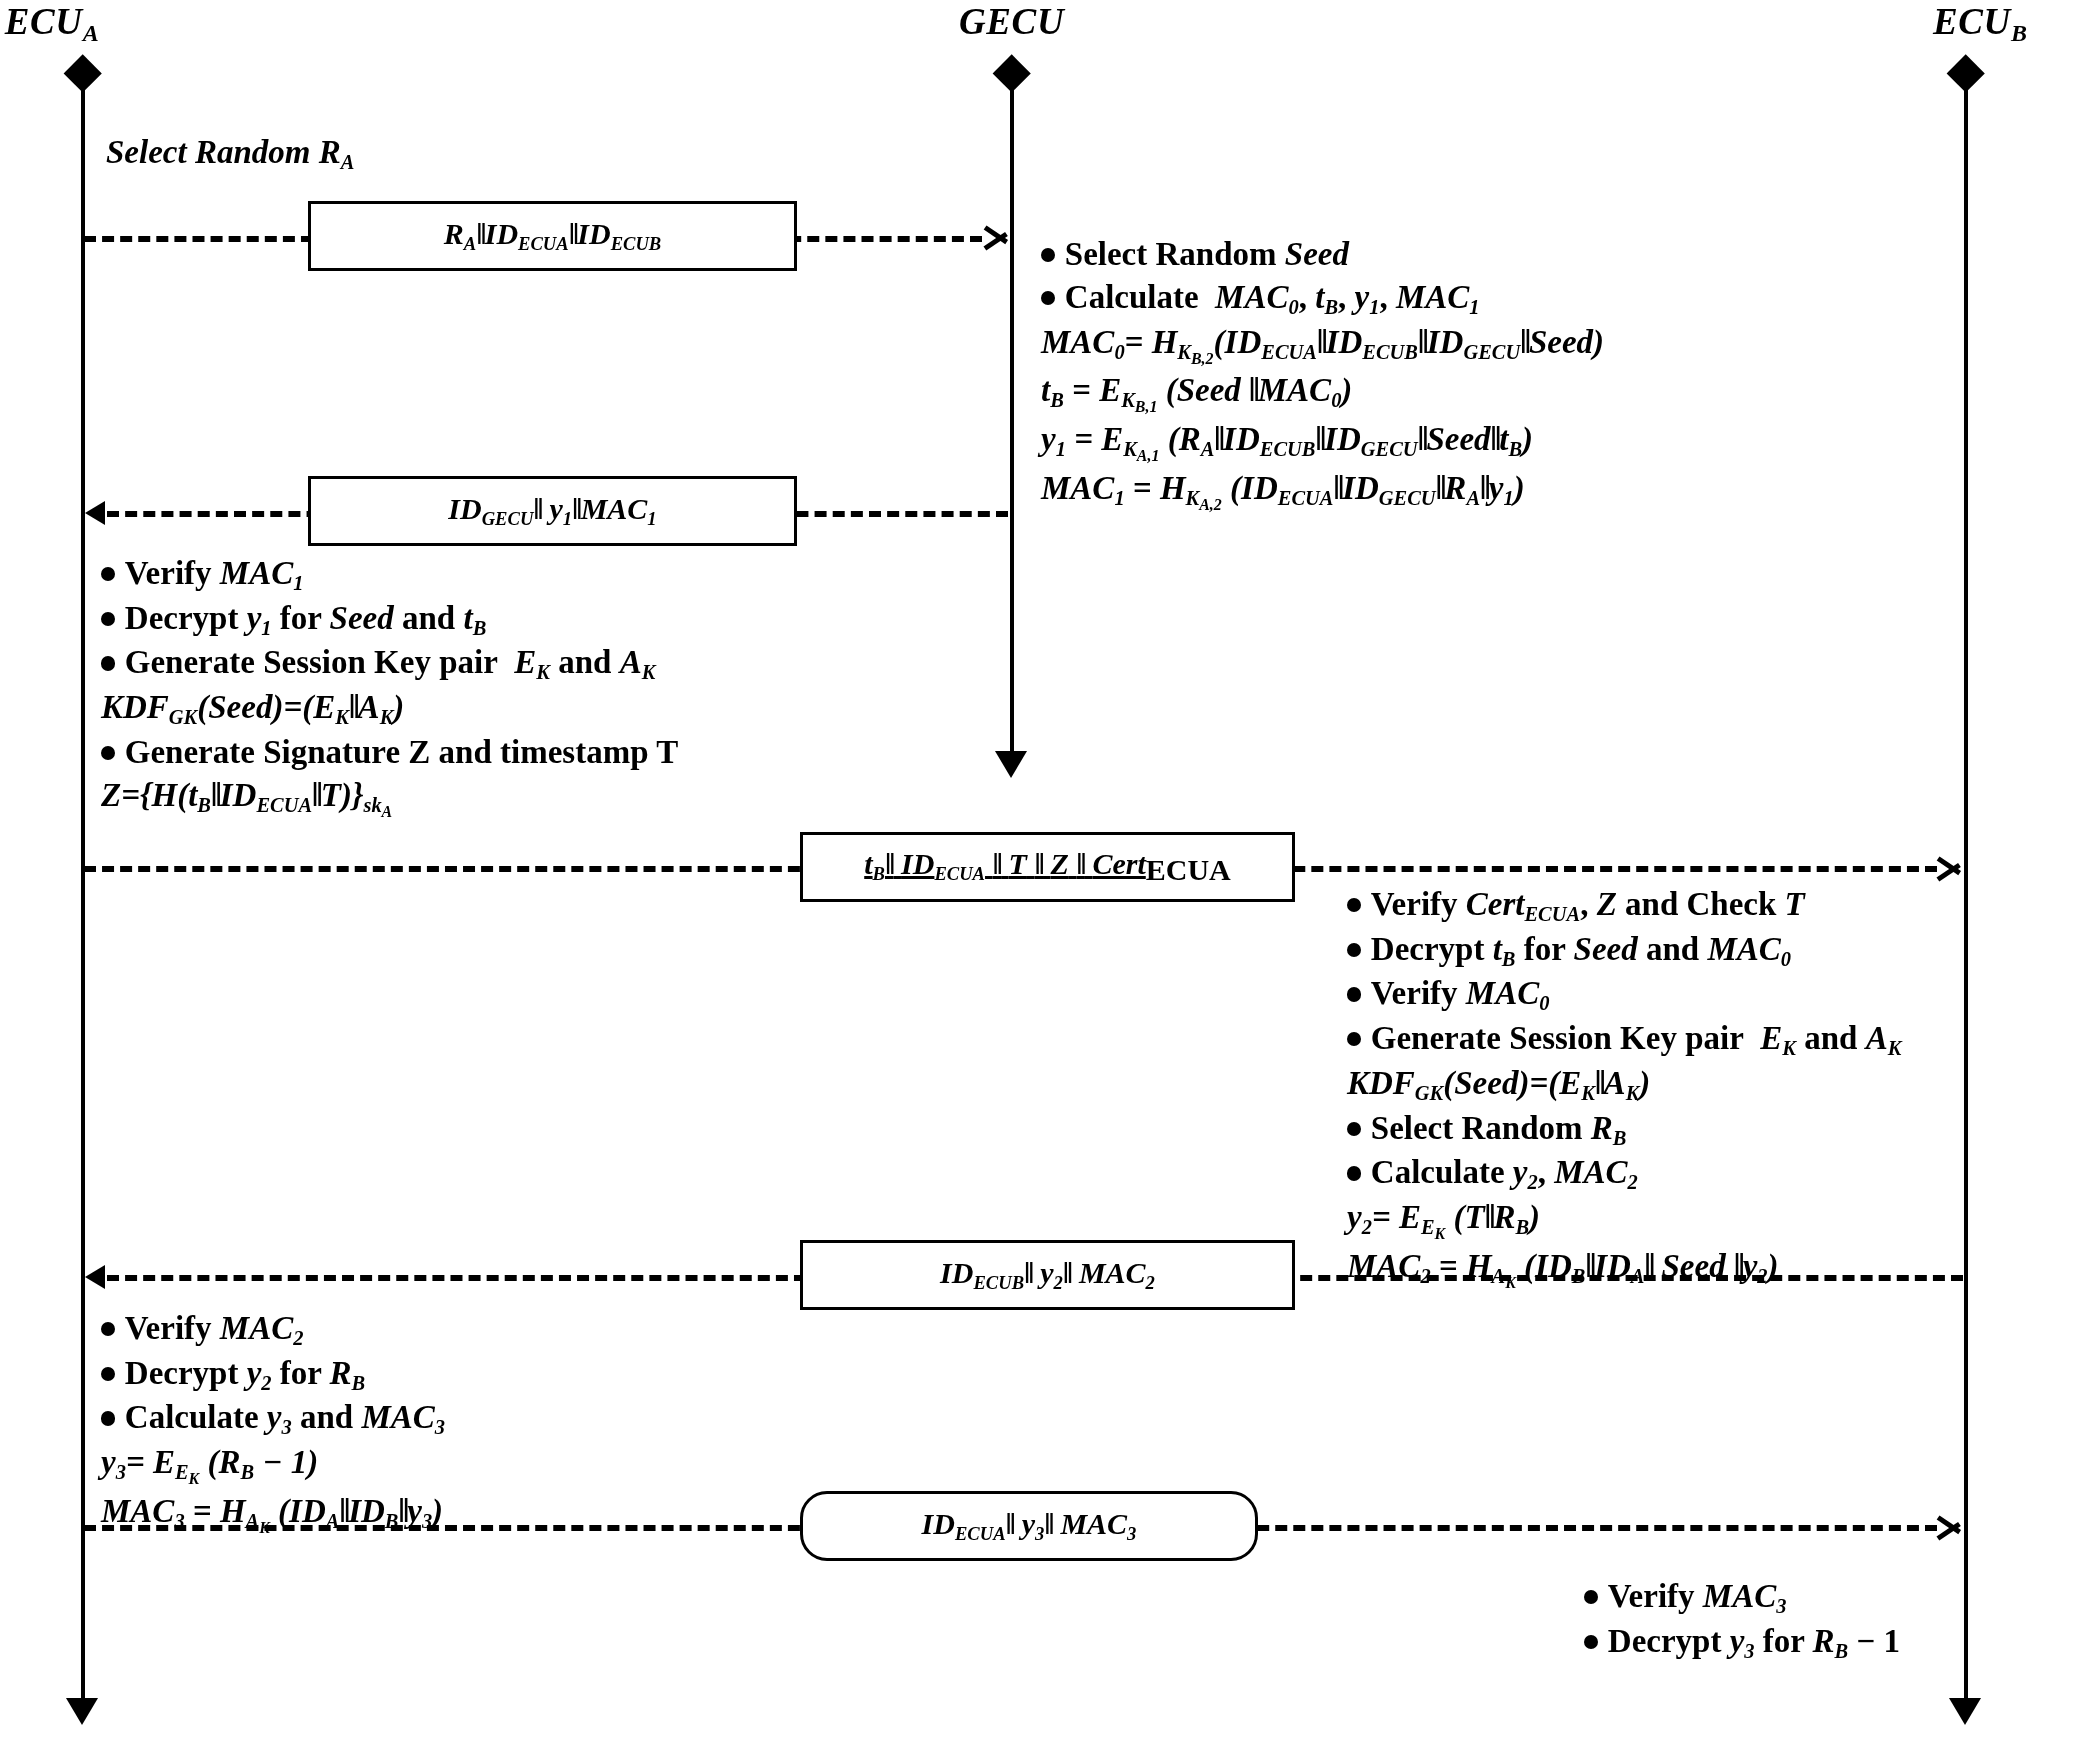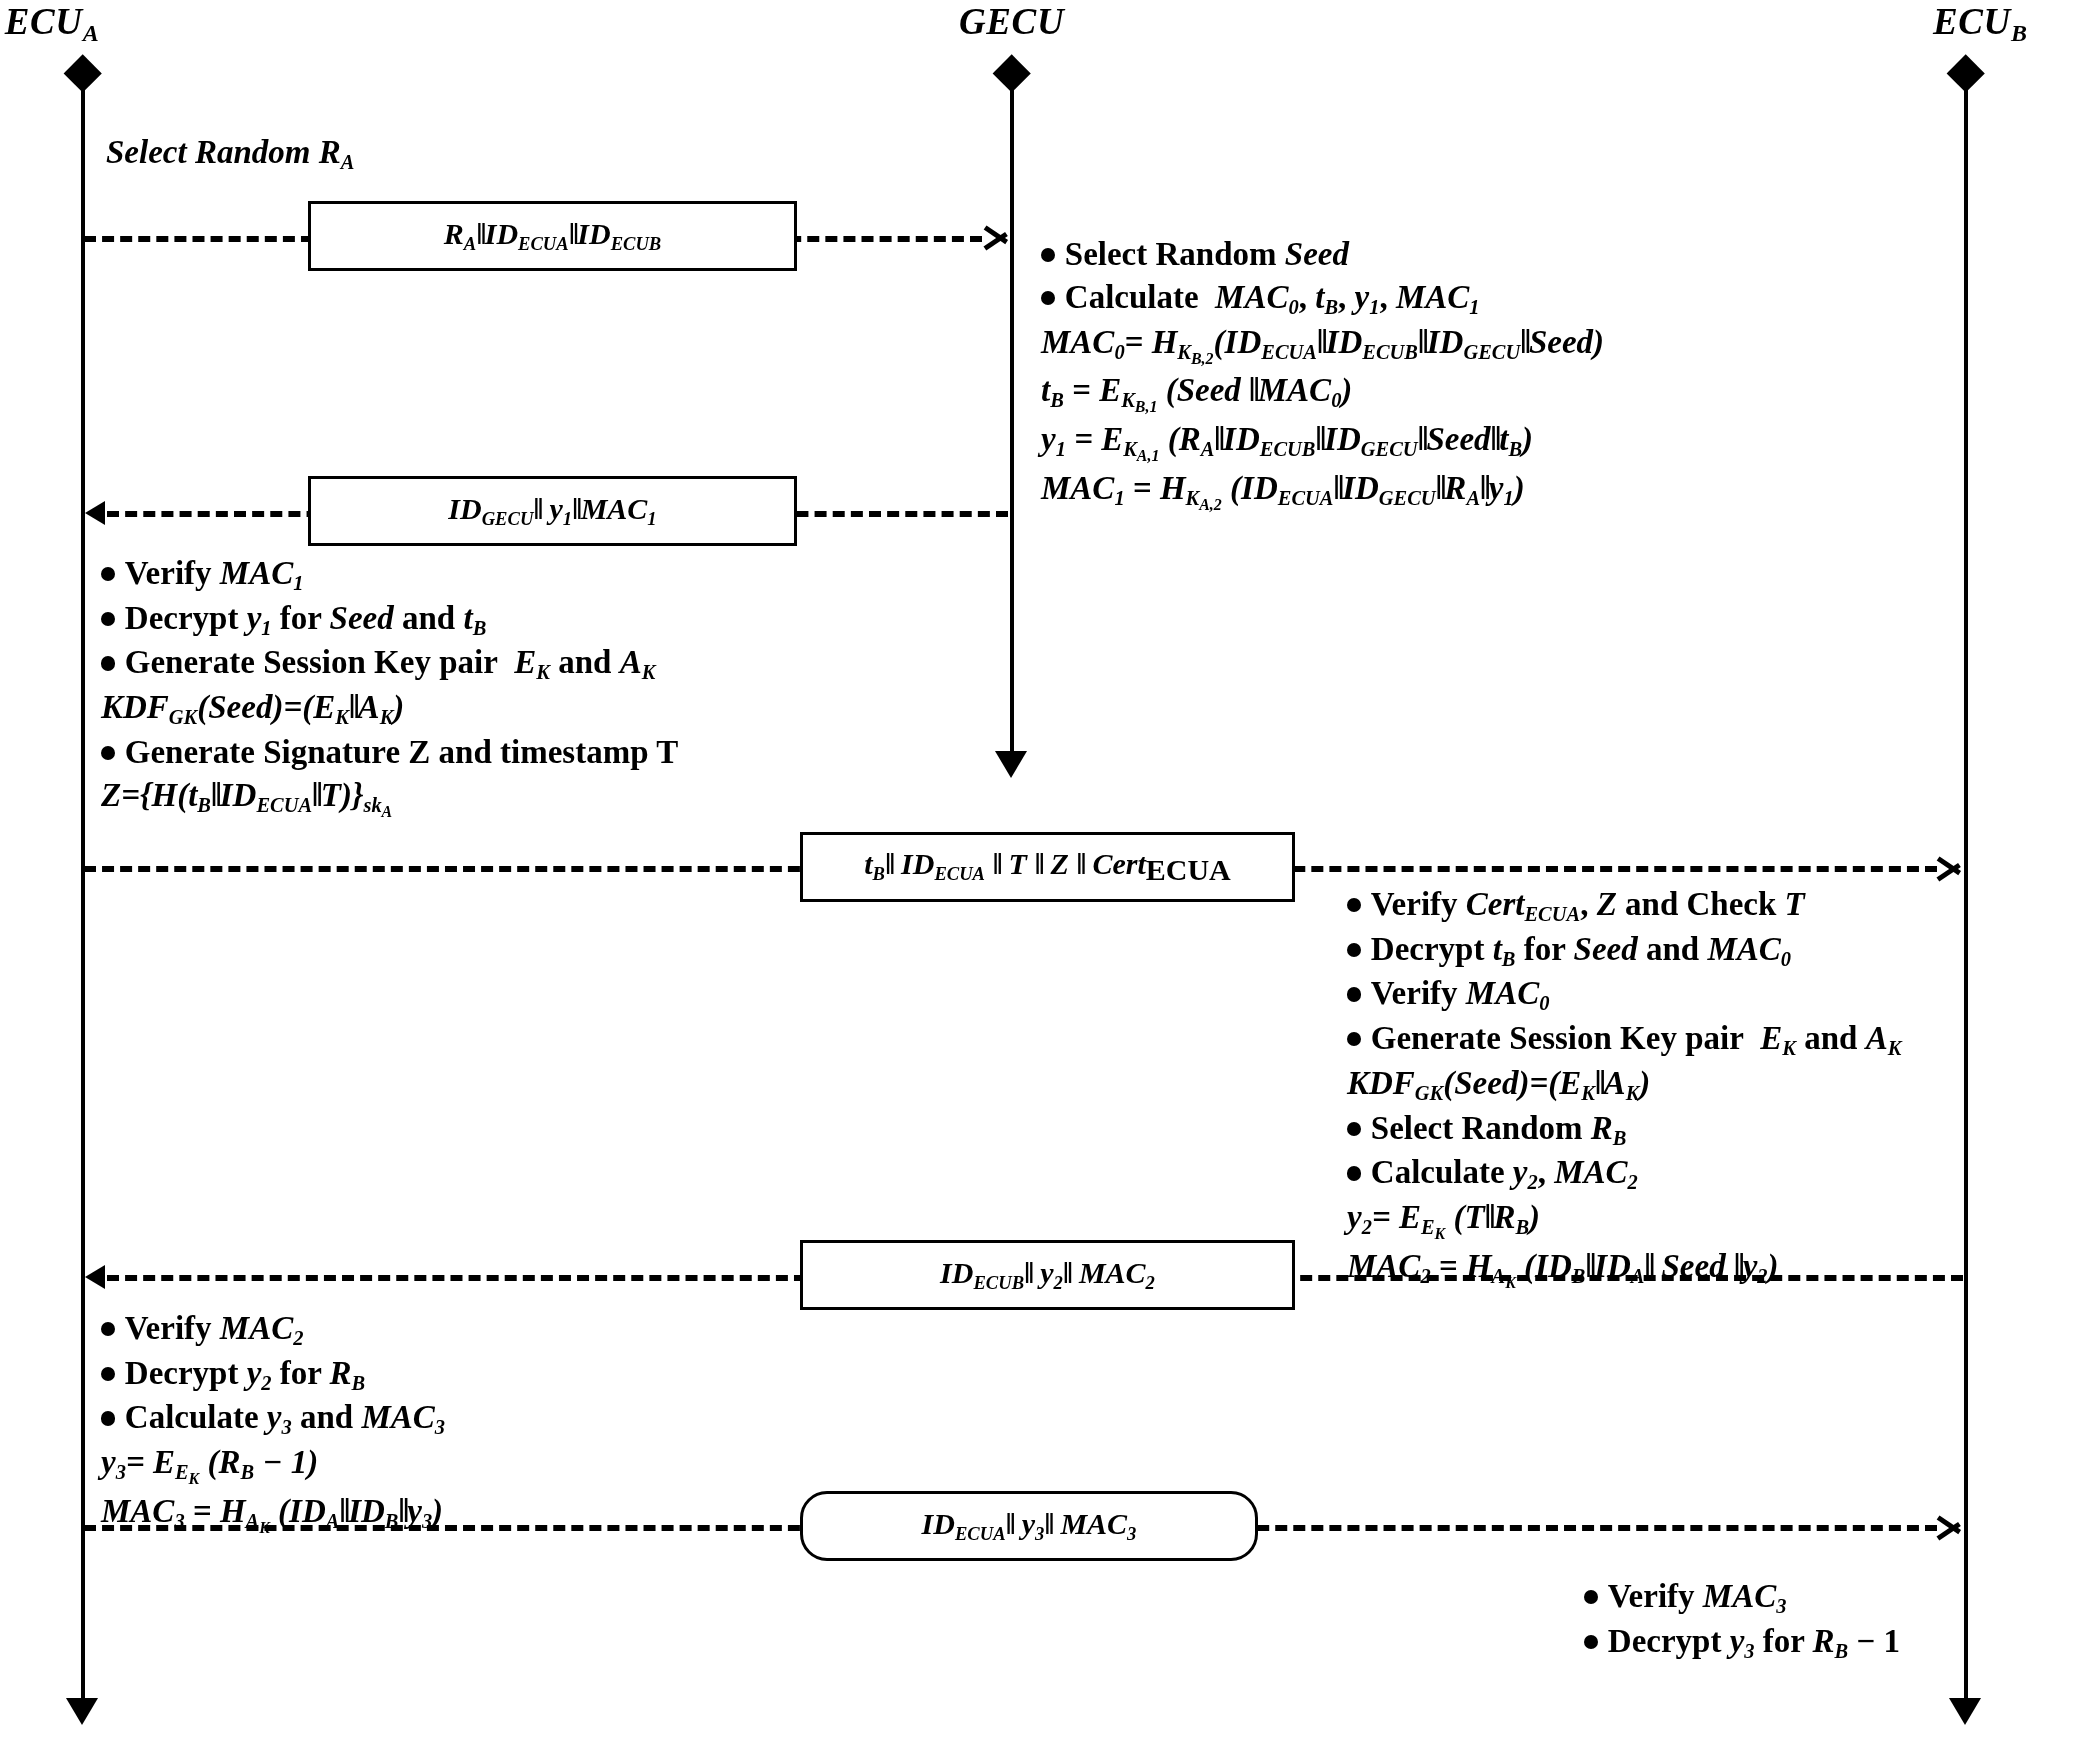--- a/index.html
+++ b/index.html
@@ -99,21 +99,21 @@
   <div class="ln"><span class="bullet"></span>Verify <i class="v">MAC</i><sub>1</sub></div>
   <div class="ln"><span class="bullet"></span>Decrypt <i class="v">y</i><sub>1</sub> for <i class="v">Seed</i> and <i class="v">t</i><sub>B</sub></div>
   <div class="ln"><span class="bullet"></span>Generate Session Key pair&nbsp; <i class="v">E</i><sub>K</sub> and <i class="v">A</i><sub>K</sub></div>
   <div class="ln it"><i class="v">KDF</i><sub>GK</sub>(<i class="v">Seed</i>)=(<i class="v">E</i><sub>K</sub><span class="sep">‖</span><i class="v">A</i><sub>K</sub>)</div>
   <div class="ln"><span class="bullet"></span>Generate Signature Z and timestamp T</div>
   <div class="ln it"><i class="v">Z</i>={<i class="v">H</i>(<i class="v">t</i><sub>B</sub><span class="sep">‖</span><i class="v">ID</i><sub>ECUA</sub><span class="sep">‖</span><i class="v">T</i>)}<sub>sk<sub>A</sub></sub></div>
 </div>
 
 <div class="msgline" style="left:84px;top:866px;width:1853px;"></div>
 <div class="arrow-open-r" style="left:1938px;top:851px;"></div>
-<div class="msgbox" style="left:800px;top:832px;width:495px;height:70px;">
+<div class="msgbox" style="left:800px;top:832px;width:495px;height:70px;text-decoration:underline;">
   <span><i class="v">t</i><sub>B</sub><span class="sep">‖</span> <i class="v">ID</i><sub>ECUA</sub> <span class="sep">‖</span> <i class="v">T</i> <span class="sep">‖</span> <i class="v">Z</i> <span class="sep">‖</span> <i class="v">Cert</i><sub><span class="up">ECUA</span></sub></span>
 </div>
 
 <div class="note" style="left:1347px;top:883px;">
   <div class="ln"><span class="bullet"></span>Verify <i class="v">Cert</i><sub>ECUA</sub>, <i class="v">Z</i> and Check <i class="v">T</i></div>
   <div class="ln"><span class="bullet"></span>Decrypt <i class="v">t</i><sub>B</sub> for <i class="v">Seed</i> and <i class="v">MAC</i><sub>0</sub></div>
   <div class="ln"><span class="bullet"></span>Verify <i class="v">MAC</i><sub>0</sub></div>
   <div class="ln"><span class="bullet"></span>Generate Session Key pair&nbsp; <i class="v">E</i><sub>K</sub> and <i class="v">A</i><sub>K</sub></div>
   <div class="ln it"><i class="v">KDF</i><sub>GK</sub>(<i class="v">Seed</i>)=(<i class="v">E</i><sub>K</sub><span class="sep">‖</span><i class="v">A</i><sub>K</sub>)</div>
   <div class="ln"><span class="bullet"></span>Select Random <i class="v">R</i><sub>B</sub></div>

